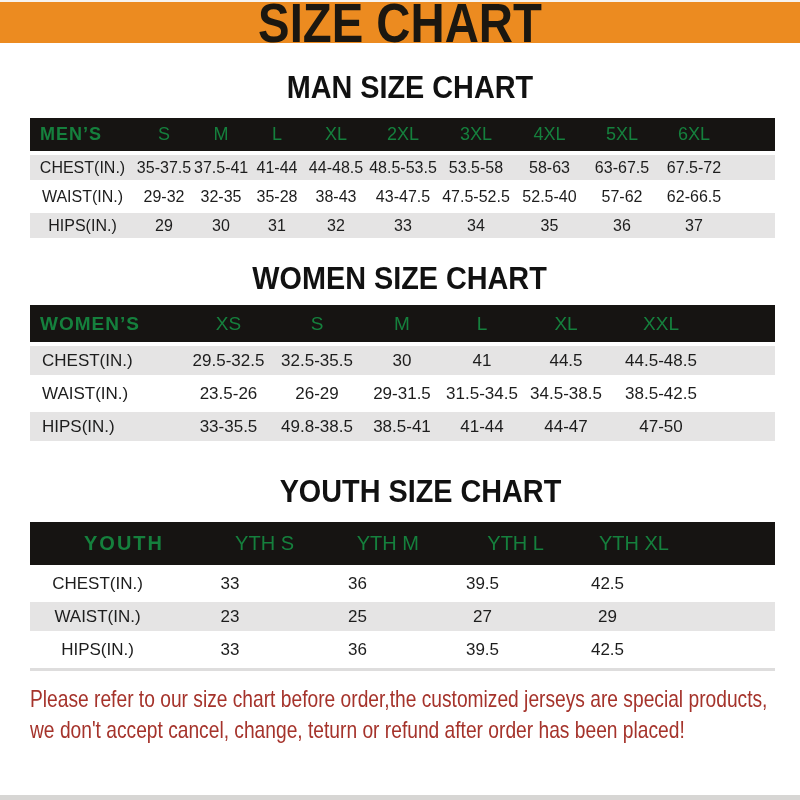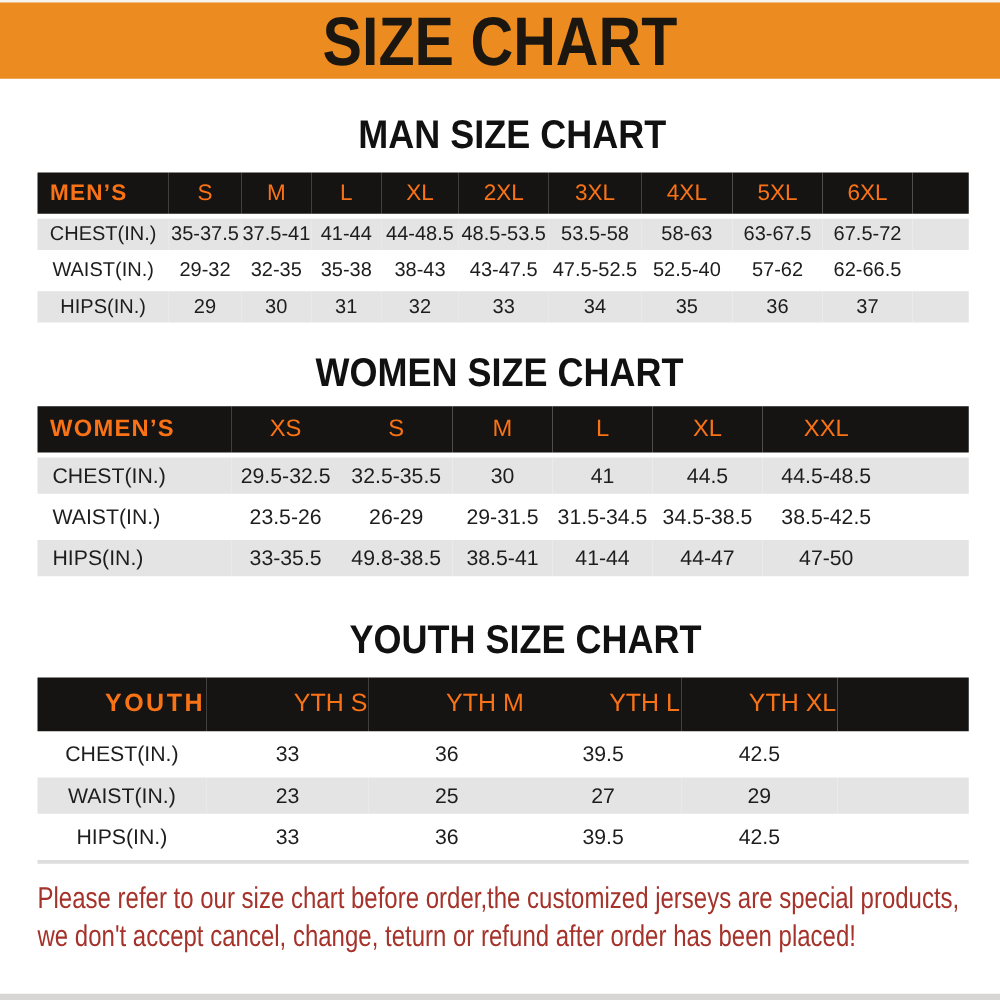--- a/index.html
+++ b/index.html
@@ -2,40 +2,40 @@
 <html><head>
 <meta charset="utf-8">
 <style>
   * { box-sizing: border-box; }
   html,body { margin:0; padding:0; }
   body {
     width:800px; height:800px; background:#ffffff; overflow:hidden; position:relative;
     font-family:"Liberation Sans", sans-serif; color:#1c1c1c;
   }
   
-  .banner { height:63px; background:#ec8b20; display:flex; align-items:center; justify-content:center; border-top:2px solid #f7f3ee; }
+  .banner { height:43px; background:#ec8b20; display:flex; align-items:center; justify-content:center; border-top:2px solid #f7f3ee; }
   .banner-text { font-size:55px; font-weight:bold; color:#1b1710; letter-spacing:0px;
                  display:inline-block; transform:scaleX(0.86); white-space:nowrap; }
 
   
   .section-heading { text-align:center; font-weight:bold; color:#111; margin:0; }
   .section-heading > span { display:inline-block; transform:scaleX(0.9); font-size:32px; letter-spacing:0px; white-space:nowrap; }
   .heading-man   { margin-top:26px;padding-left:20px; }
   .heading-women { margin-top:18px; }
   .heading-youth { margin-top:28px;margin-left:40px; }
 
   
   table.size-table { border-collapse:separate; border-spacing:0 4px; table-layout:fixed;
                      width:745px; margin-left:30px; }
   table.men   { margin-top:8px; }
   table.women { margin-top:4px; }
   table.youth { margin-top:8px; }
   td { text-align:center; vertical-align:middle; overflow:hidden; white-space:nowrap; }
 
-  tr.bar td { background:#161412; color:#f97316; }
+  tr.bar td { background:#161412; color:#15803d; }
   td.bar-label { text-align:left; padding-left:10px; font-weight:bold; letter-spacing:1px; }
 
   .men   tr.bar td { height:33px; font-size:18px; }
   .men   td.bar-label { font-size:24px; }
   .women tr.bar td { height:37px; font-size:19px; }
   .women td.bar-label { font-size:24px; }
   .youth tr.bar td { height:43px; font-size:20px;text-align:right; }
   .youth td.bar-label { font-size:26px; letter-spacing:2px; }
 
   tr.row td { background:#ffffff; font-size:16px; color:#1d1d1d; }
@@ -103,21 +103,21 @@
     <td>53.5-58</td>
     <td>58-63</td>
     <td>63-67.5</td>
     <td>67.5-72</td>
     <td></td>
   </tr>
   <tr class="row">
     <td class="row-label">WAIST(IN.)</td>
     <td>29-32</td>
     <td>32-35</td>
-    <td>35-38</td>
+    <td>35-28</td>
     <td>38-43</td>
     <td>43-47.5</td>
     <td>47.5-52.5</td>
     <td>52.5-40</td>
     <td>57-62</td>
     <td>62-66.5</td>
     <td></td>
   </tr>
   <tr class="row alt">
     <td class="row-label">HIPS(IN.)</td>

